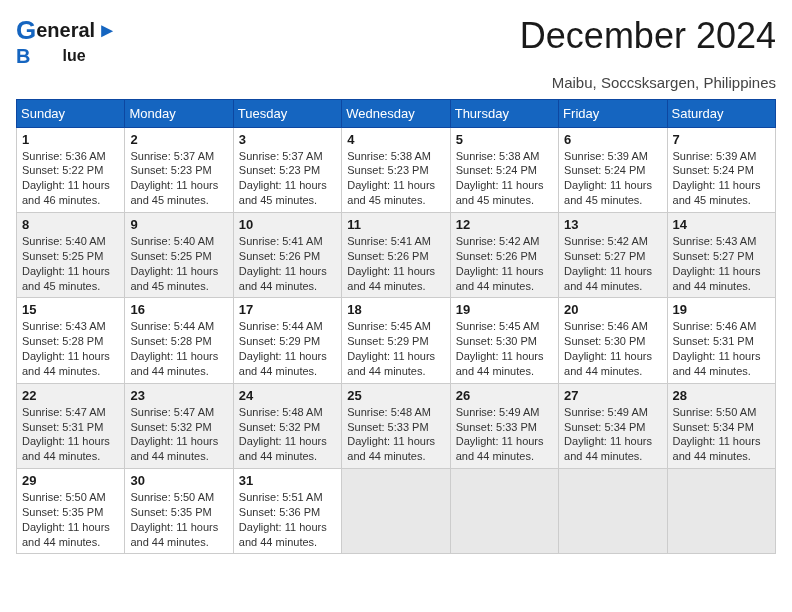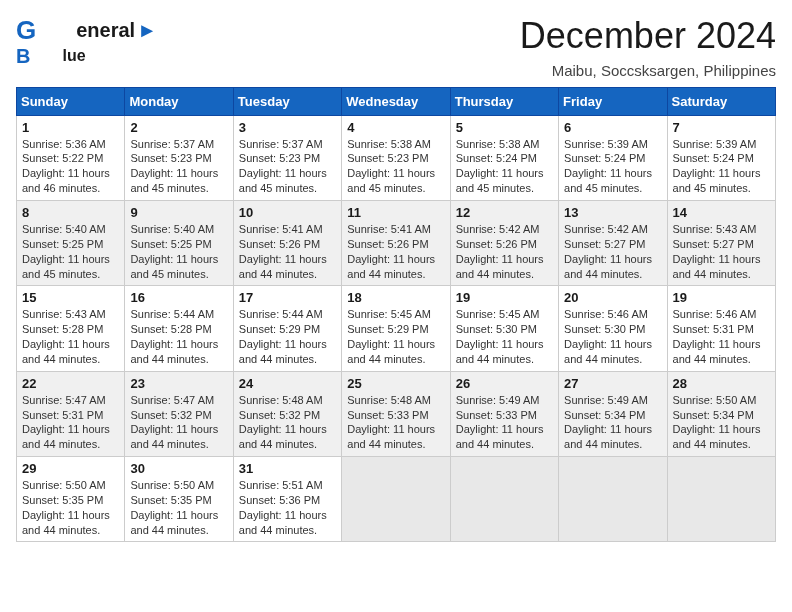--- a/index.html
+++ b/index.html
@@ -21,35 +21,35 @@
     }
     .month-title {
       font-size: 36px;
       font-weight: normal;
       color: #1a1a1a;
       line-height: 1.1;
     }
     .location {
       font-size: 15px;
       color: #444;
-      margin-top: 6px;
+      margin-top: 18px;
     }
     .calendar {
       width: 100%;
       border-collapse: collapse;
       margin-top: 8px;
       font-size: 11px;
     }
     .calendar th {
       background: #1565C0;
       color: #fff;
       padding: 6px 4px;
       text-align: left;
       font-size: 13px;
-      font-weight: bold;
+      font-weight: normal;
       border: 1px solid #0d47a1;
     }
     .calendar td {
       border: 1px solid #ccc;
       vertical-align: top;
       padding: 4px 5px;
       width: calc(100% / 7);
       min-height: 80px;
       background: #fff;
     }
@@ -82,21 +82,21 @@
     .logo-line1 { display: flex; align-items: center; }
     .logo-line2 { display: flex; align-items: center; }
   </style>
 </head>
 <body>
 
 <div class="header">
   <div class="logo-block">
     <div class="logo-line1">
       <span style="font-size:26px;font-weight:bold;color:#1565C0;">G</span>
-      <span style="font-size:20px;font-weight:bold;color:#1a1a1a;margin-left:40px;">eneral</span>
+      <span style="font-size:20px;font-weight:bold;color:#1a1a1a;">eneral</span>
       <span style="font-size:20px;color:#1565C0;margin-left:2px;">►</span>
     </div>
     <div class="logo-line2">
       <span style="font-size:20px;font-weight:bold;color:#1565C0;">B</span>
       <span style="font-size:16px;font-weight:bold;color:#1a1a1a;padding-left:32px;">lue</span>
     </div>
   </div>
   <div class="title-section">
     <div class="month-title">December 2024</div>
     <div class="location">Maibu, Soccsksargen, Philippines</div>

